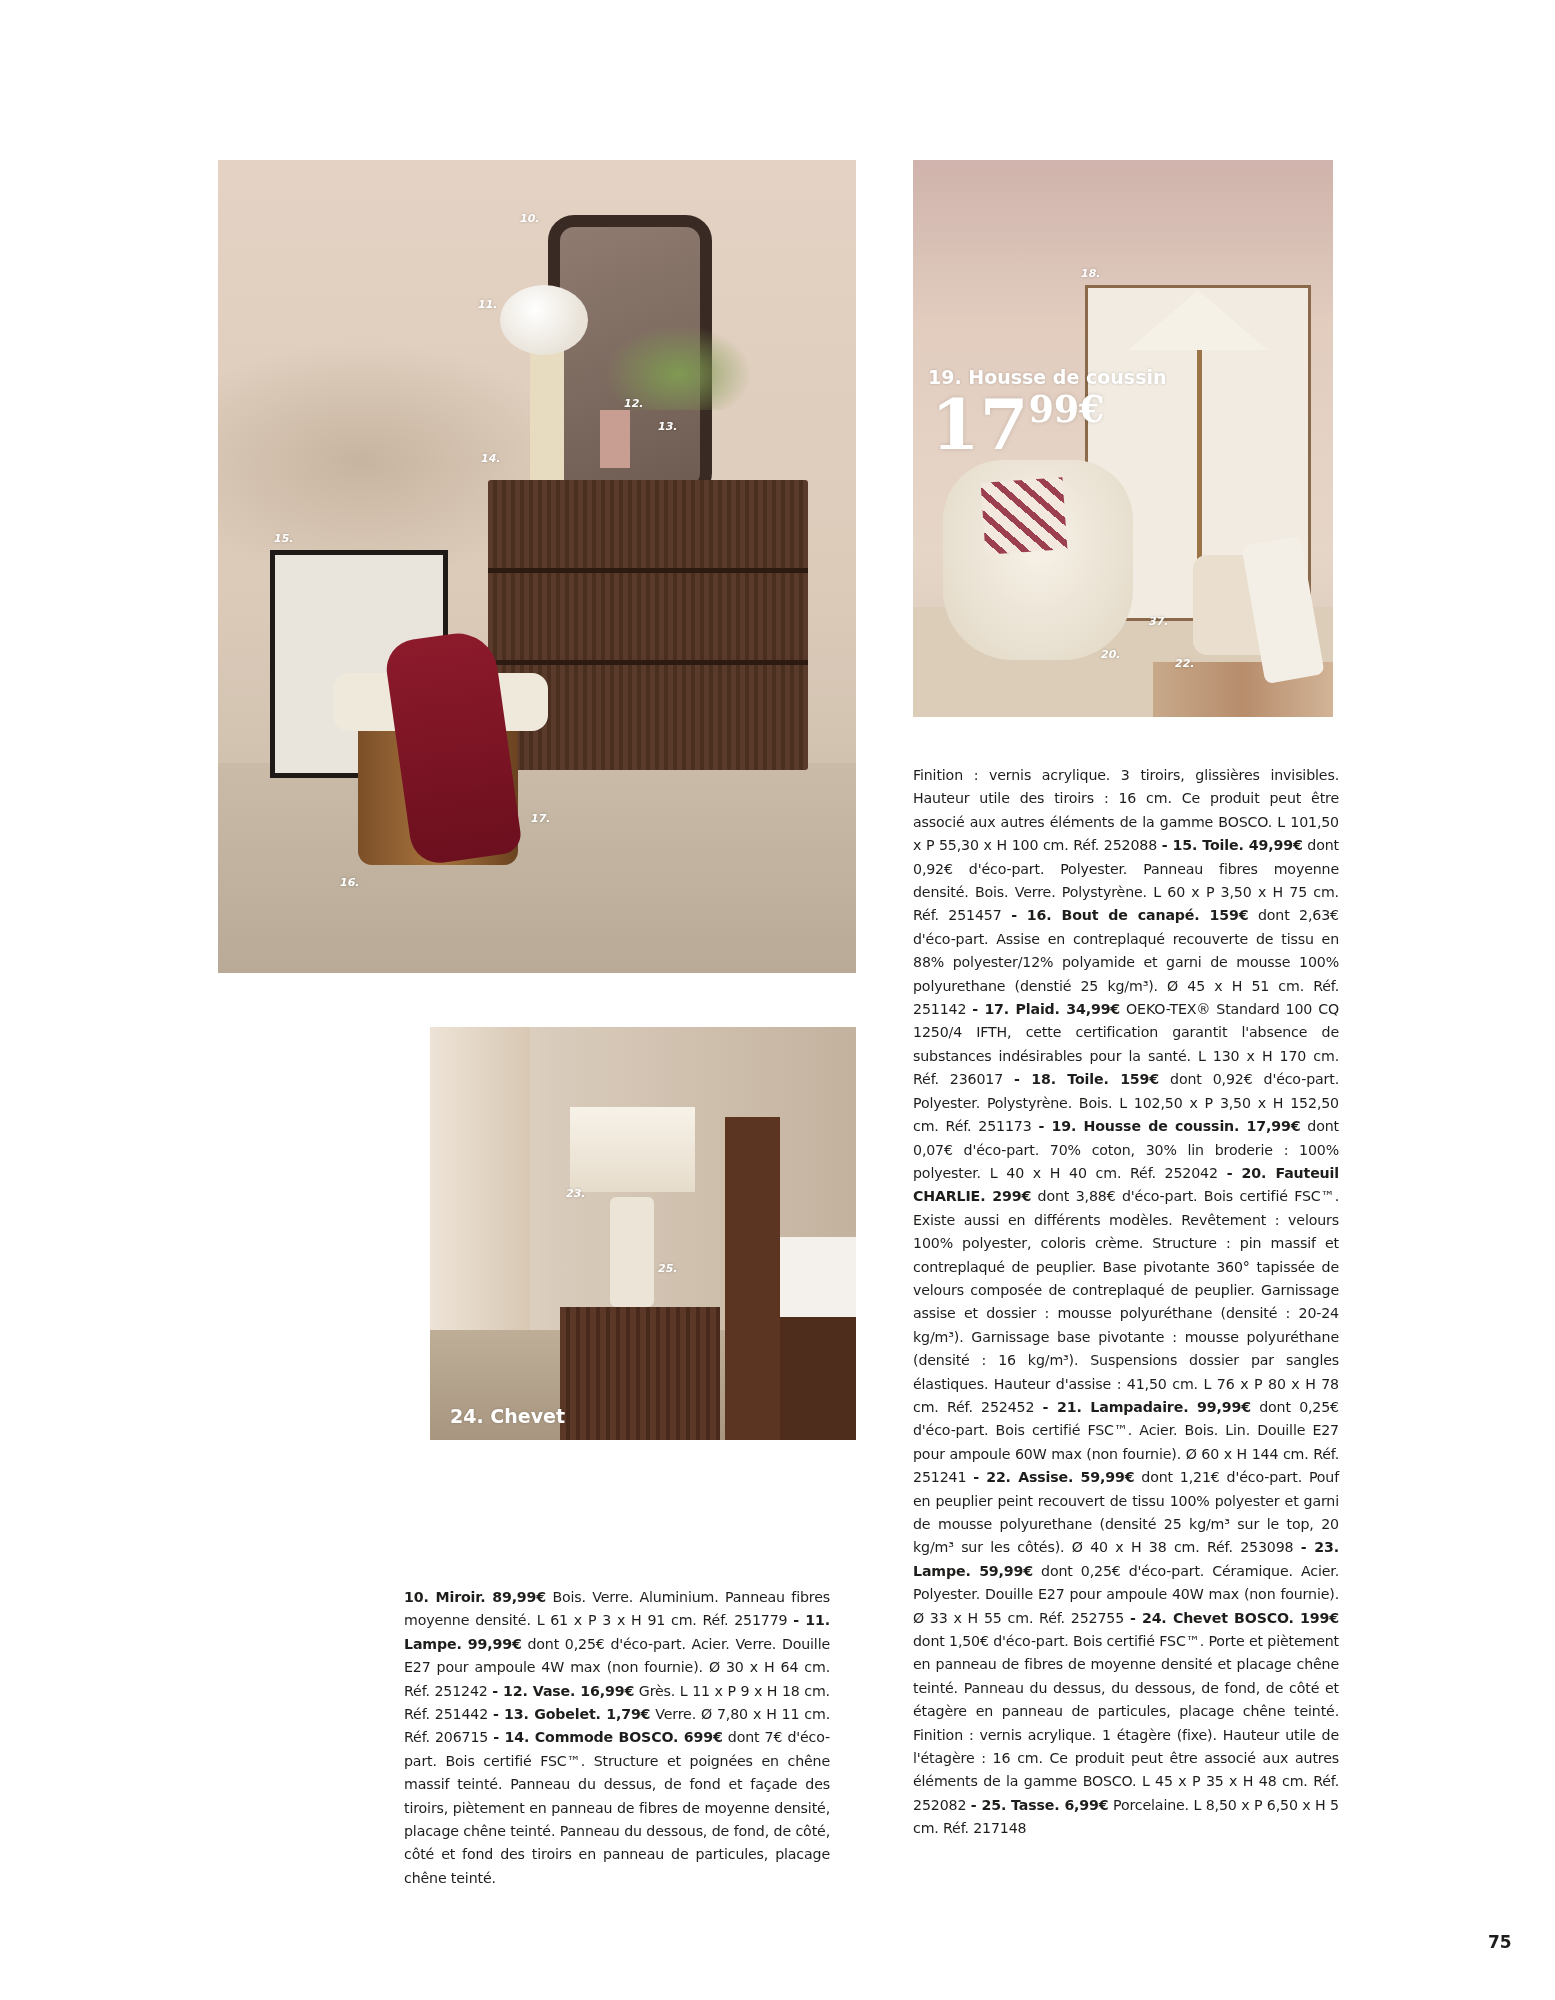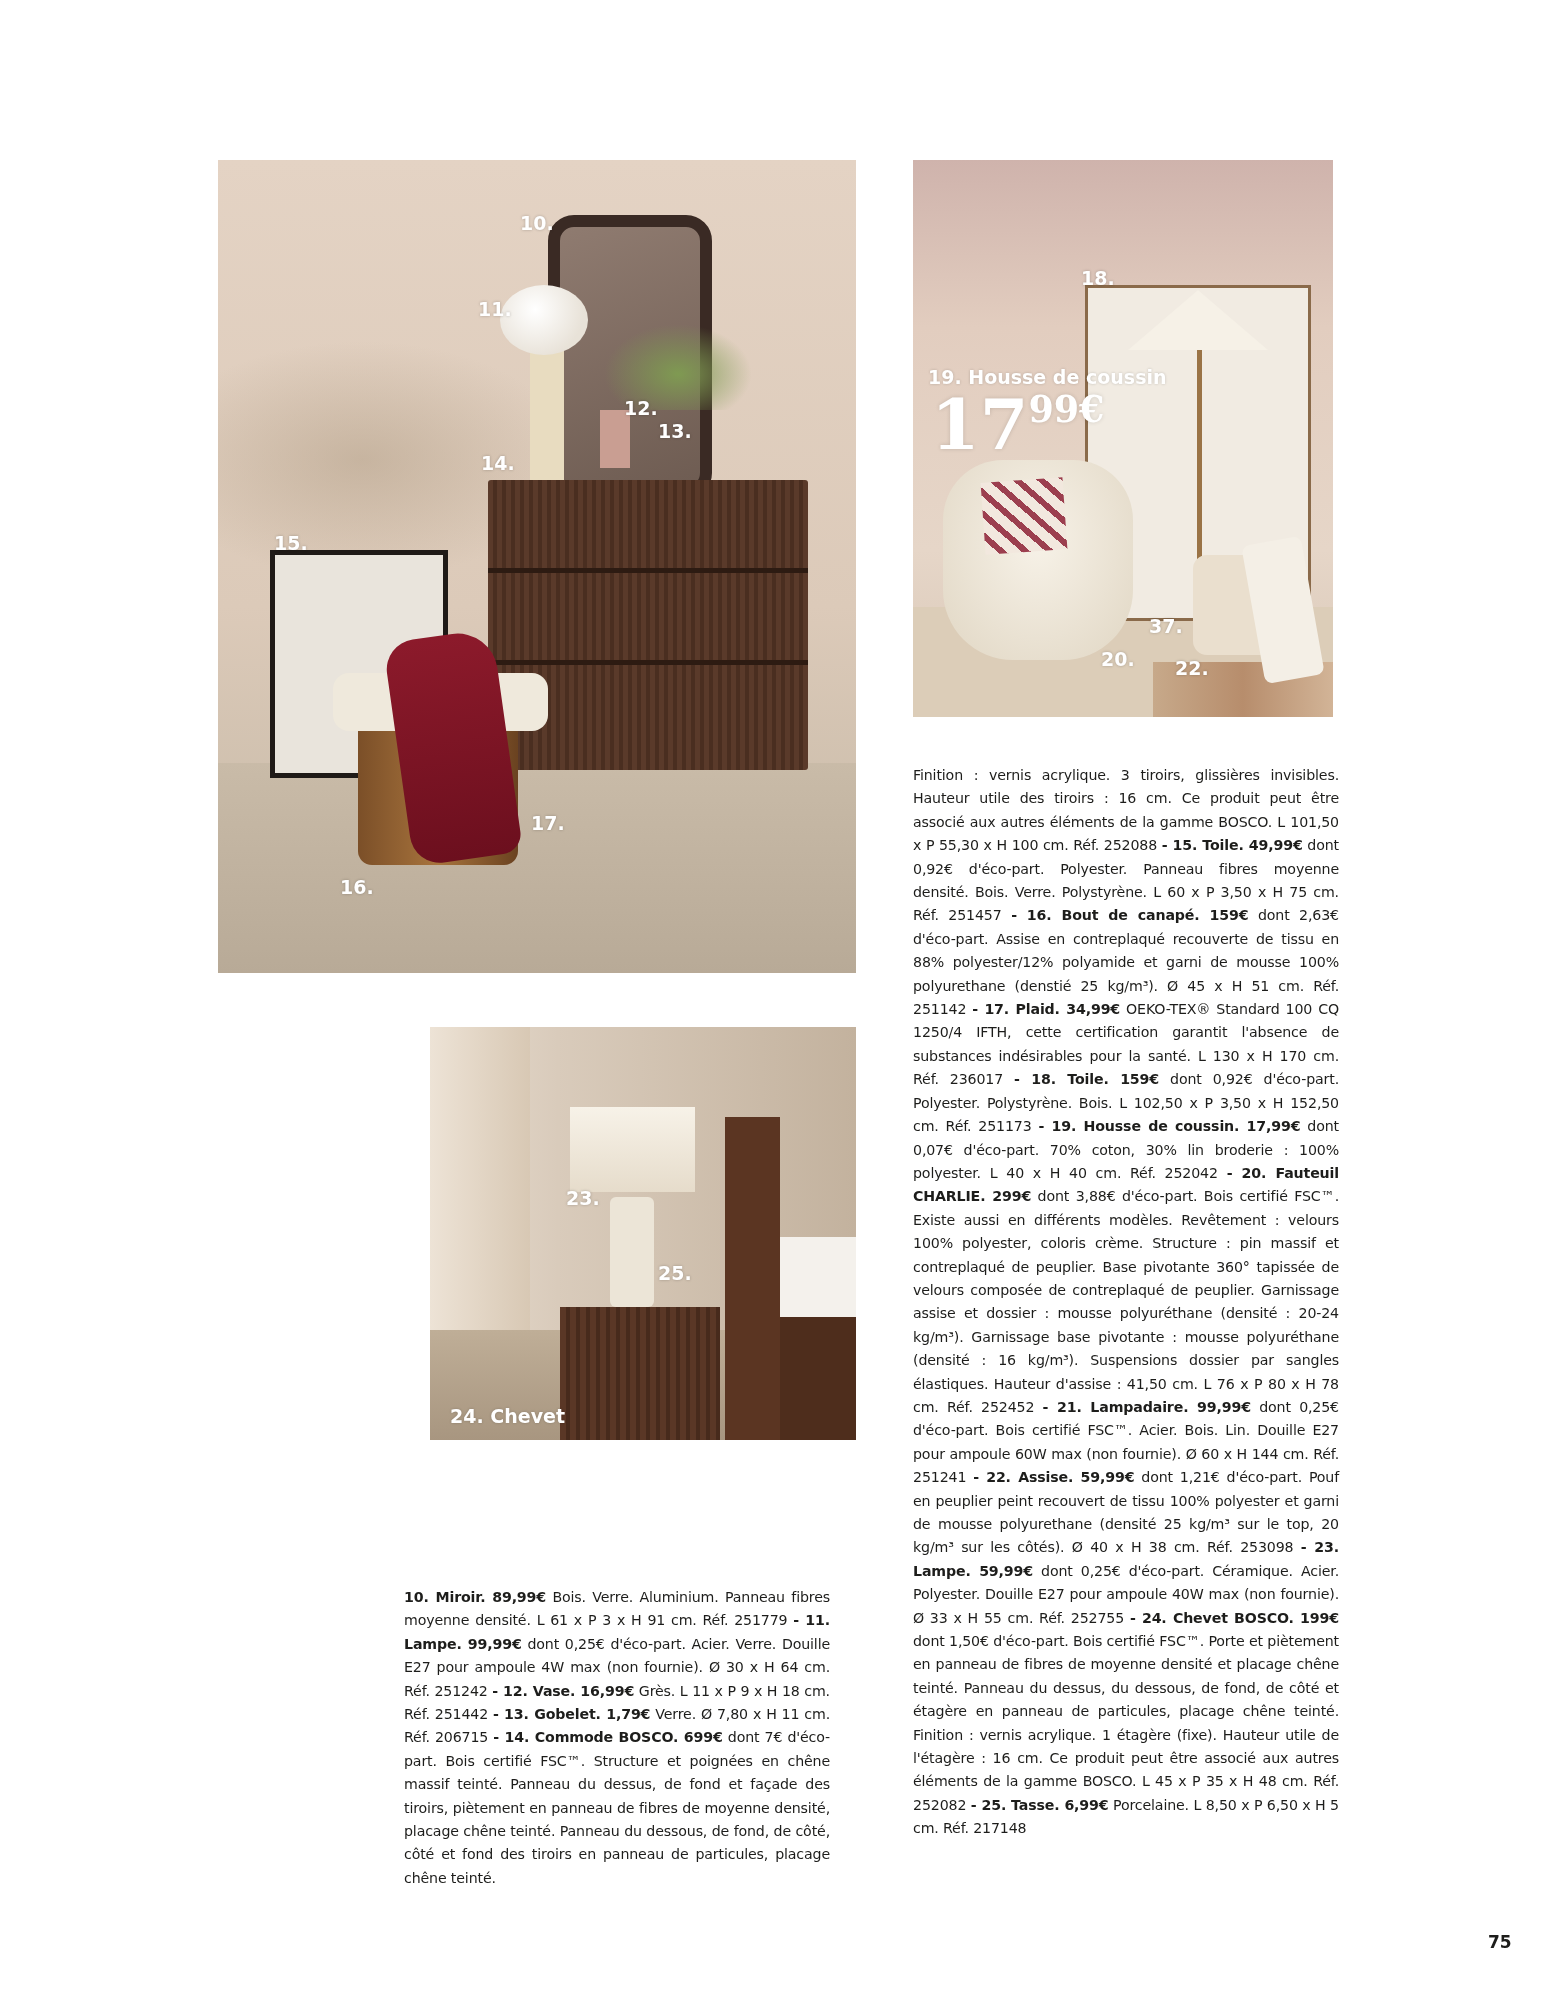--- a/index.html
+++ b/index.html
@@ -5,21 +5,21 @@
     html, body { margin: 0; padding: 0; }
     body {
       width: 1555px; height: 2000px; position: relative; overflow: hidden;
       background: #ffffff;
       font-family: "DejaVu Sans", sans-serif;
       color: #1d1d1b;
     }
     .photo { position: absolute; overflow: hidden; }
     .tag {
       position: absolute; color: #fff; font-family: "DejaVu Sans", sans-serif;
-      font-weight: bold; font-size: 19px; text-shadow: 0 0 3px rgba(0,0,0,0.25);
+      font-weight: bold; font-size: 11px; text-shadow: 0 0 3px rgba(0,0,0,0.25); font-style: italic;
     }
     .promo-name {
       position: absolute; color: #fff; font-family: "DejaVu Sans", sans-serif;
       font-size: 19px; font-weight: 600; white-space: nowrap;
       text-shadow: 0 0 3px rgba(0,0,0,0.2);
     }
     .promo-price {
       position: absolute; color: #fff; font-family: "DejaVu Serif", serif;
       font-weight: bold; line-height: 1; white-space: nowrap;
       text-shadow: 0 0 4px rgba(0,0,0,0.15);

